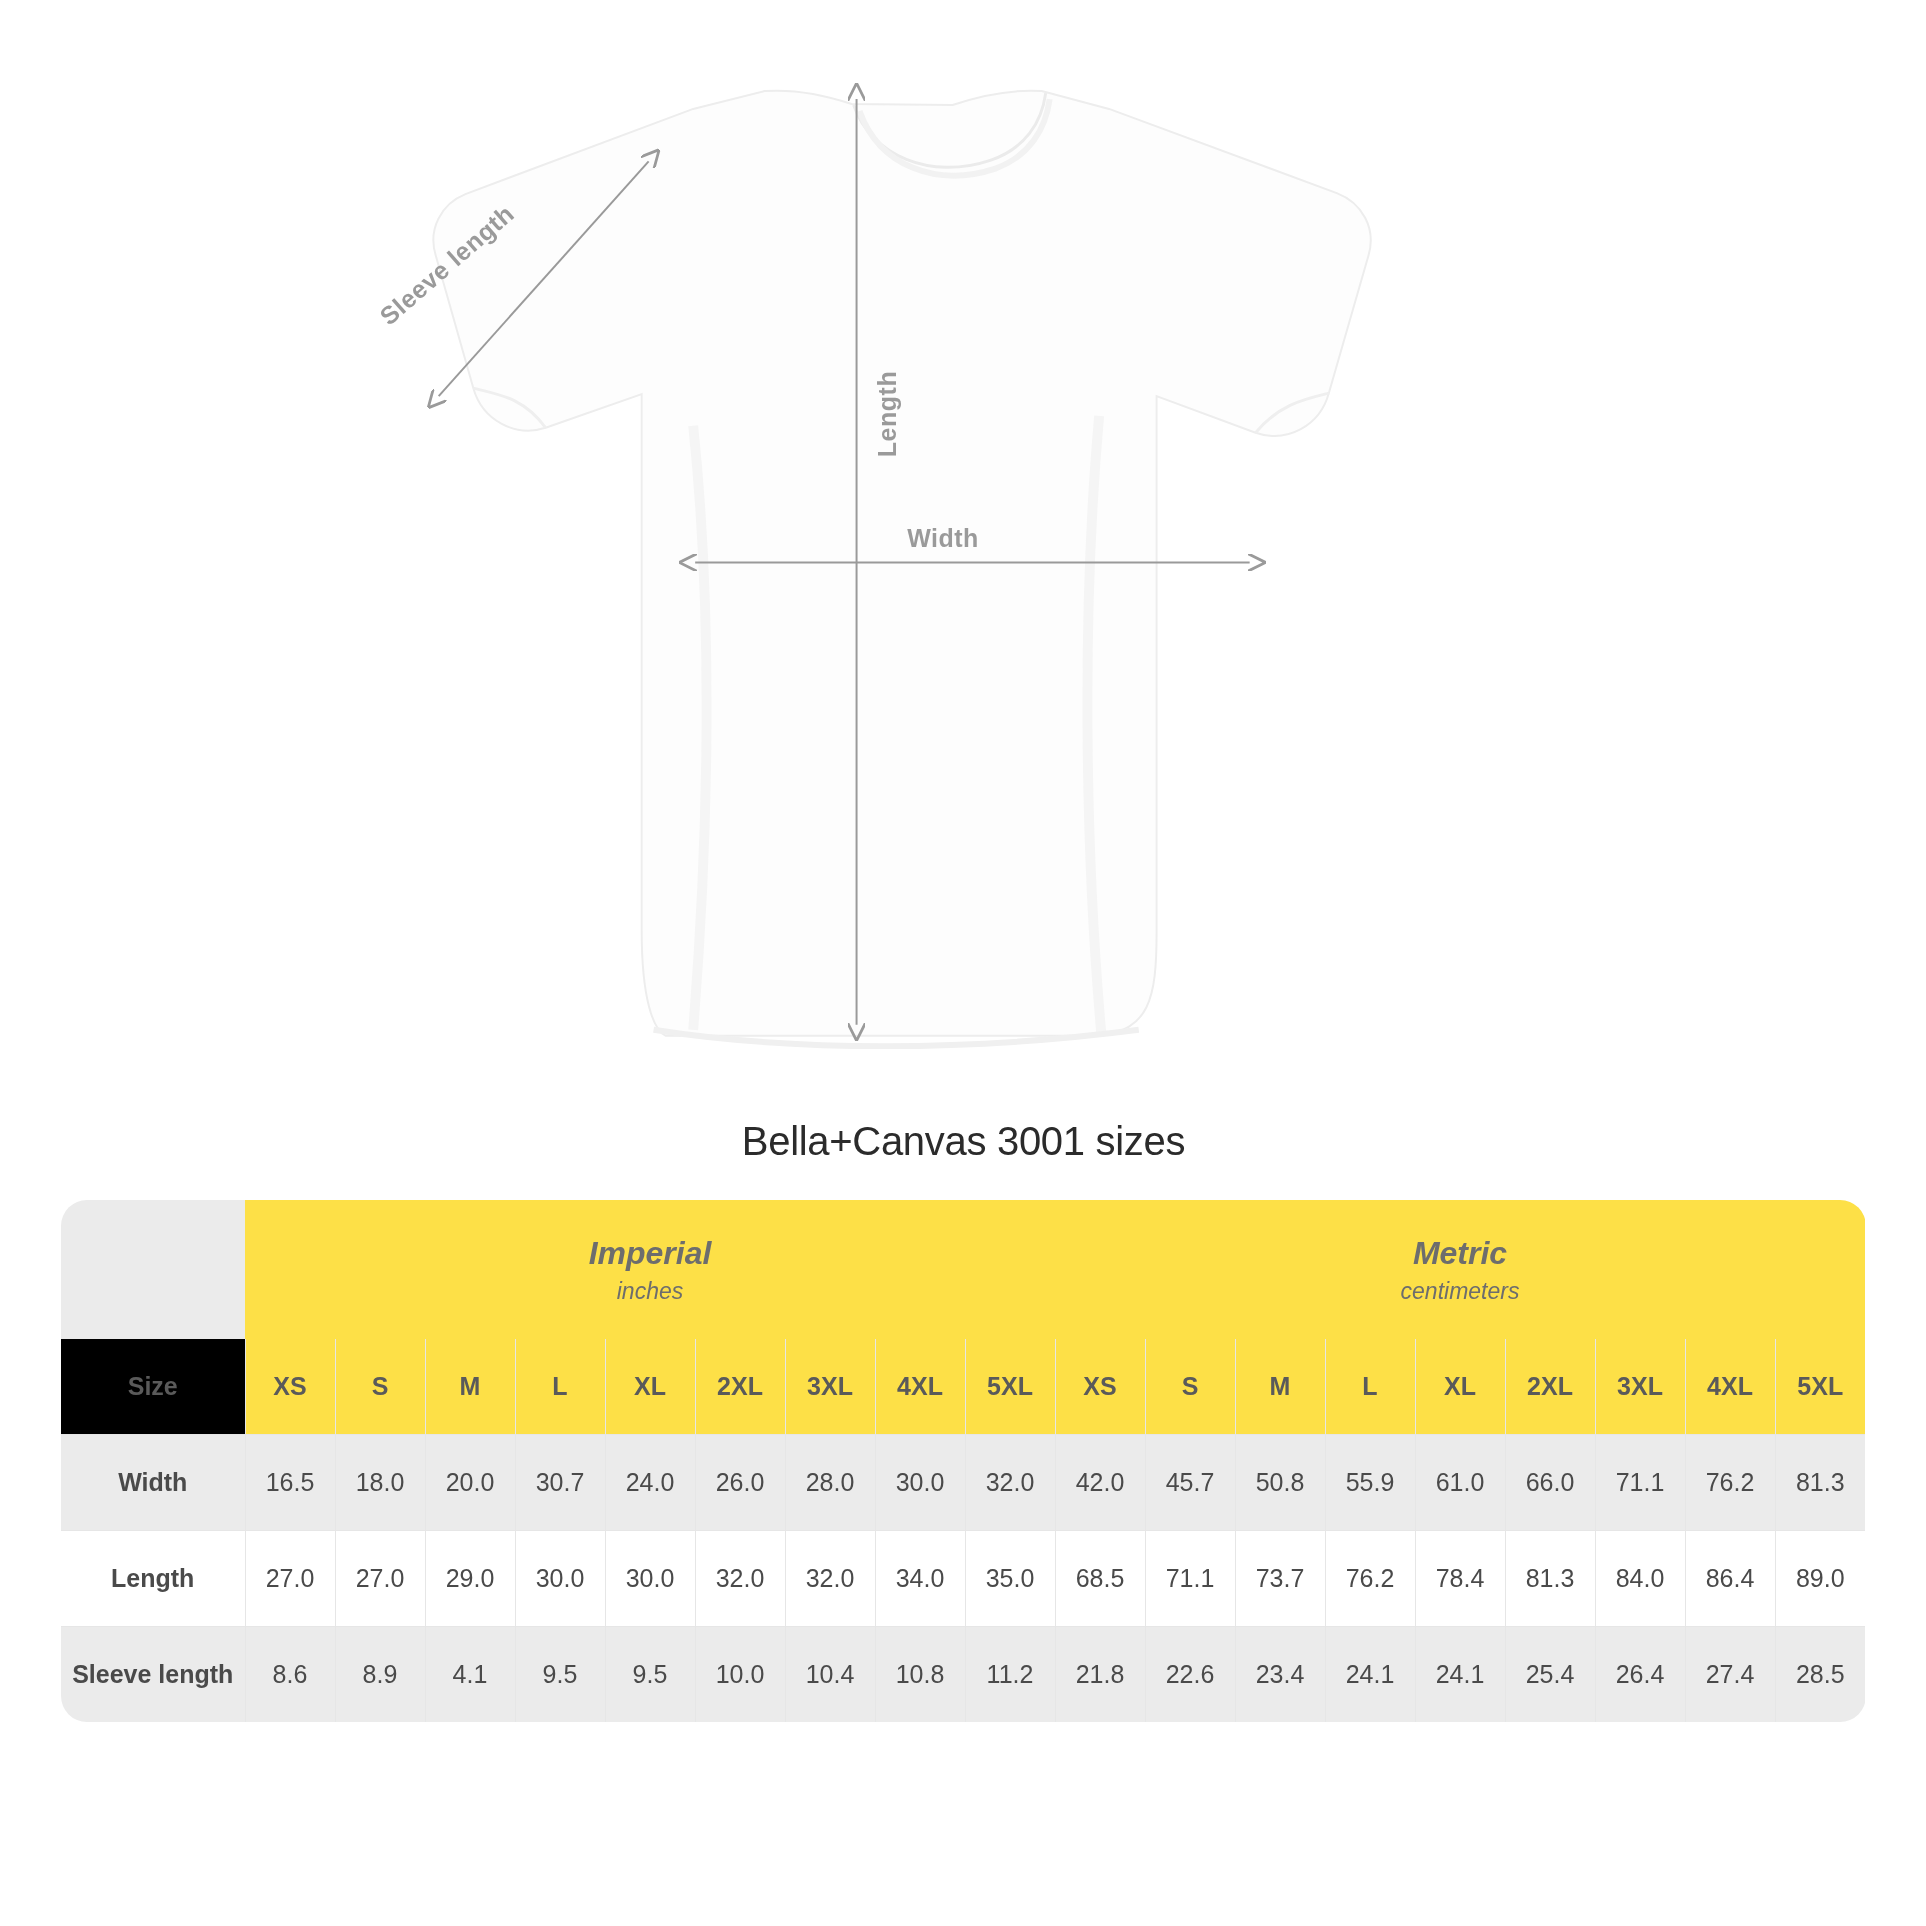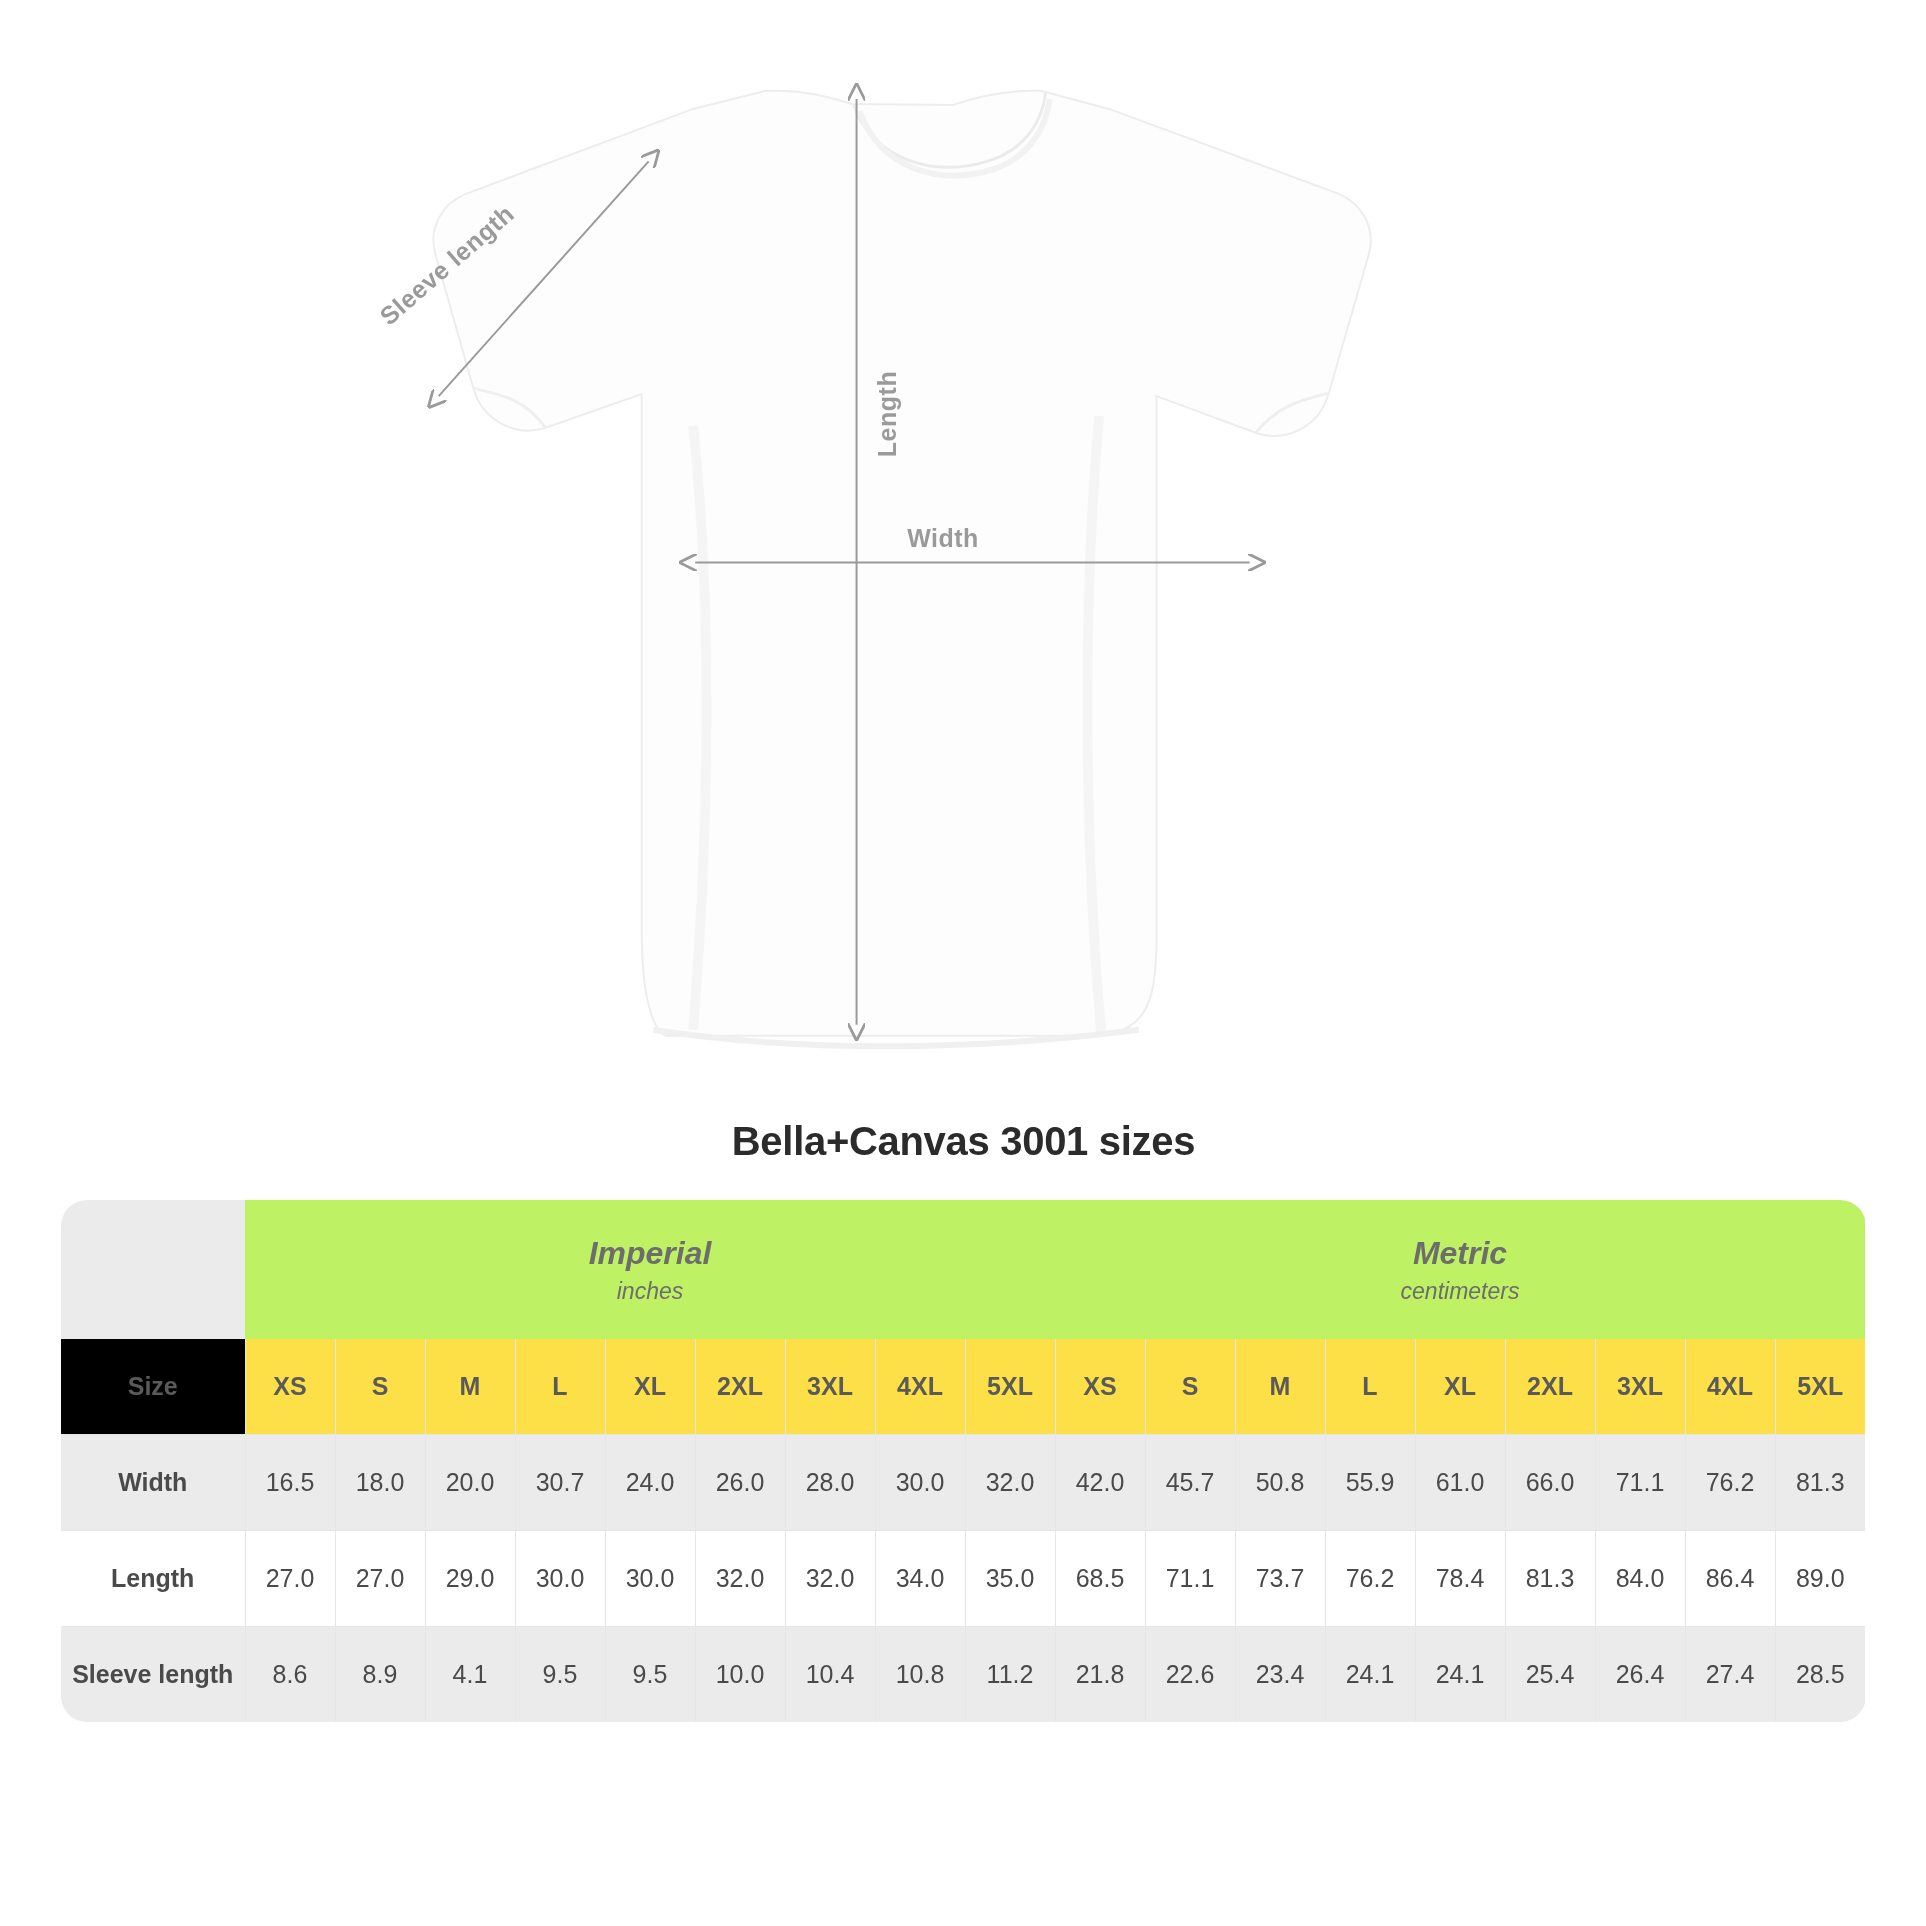--- a/index.html
+++ b/index.html
@@ -55,21 +55,21 @@
     transform: translate(-50%, -50%);
   }
 
   
   .title-block {
     text-align: center;
     margin-top: 10px;
   }
   .chart-title {
     font-size: 40px;
-    font-weight: bold;
+    font-weight: normal;
     color: #2b2b2b;
     letter-spacing: -0.3px;
   }
   .chart-note {
     font-size: 22px;
     font-style: italic;
     color: #555555;
     margin-top: 22px;
   }
 
@@ -89,21 +89,21 @@
   table.size-table th {
     text-align: center;
     vertical-align: middle;
     font-size: 24px;
     color: #4a4a4a;
     padding: 0;
   }
   
   tr.unit-row td {
     height: 139px;
-    background: #bef264;
+    background: #fde047;
     border: none;
   }
   tr.unit-row td.corner {
     background: #ebebeb;
   }
   .unit-name {
     font-size: 32px;
     font-weight: bold;
     font-style: italic;
     color: #6d6d6d;

